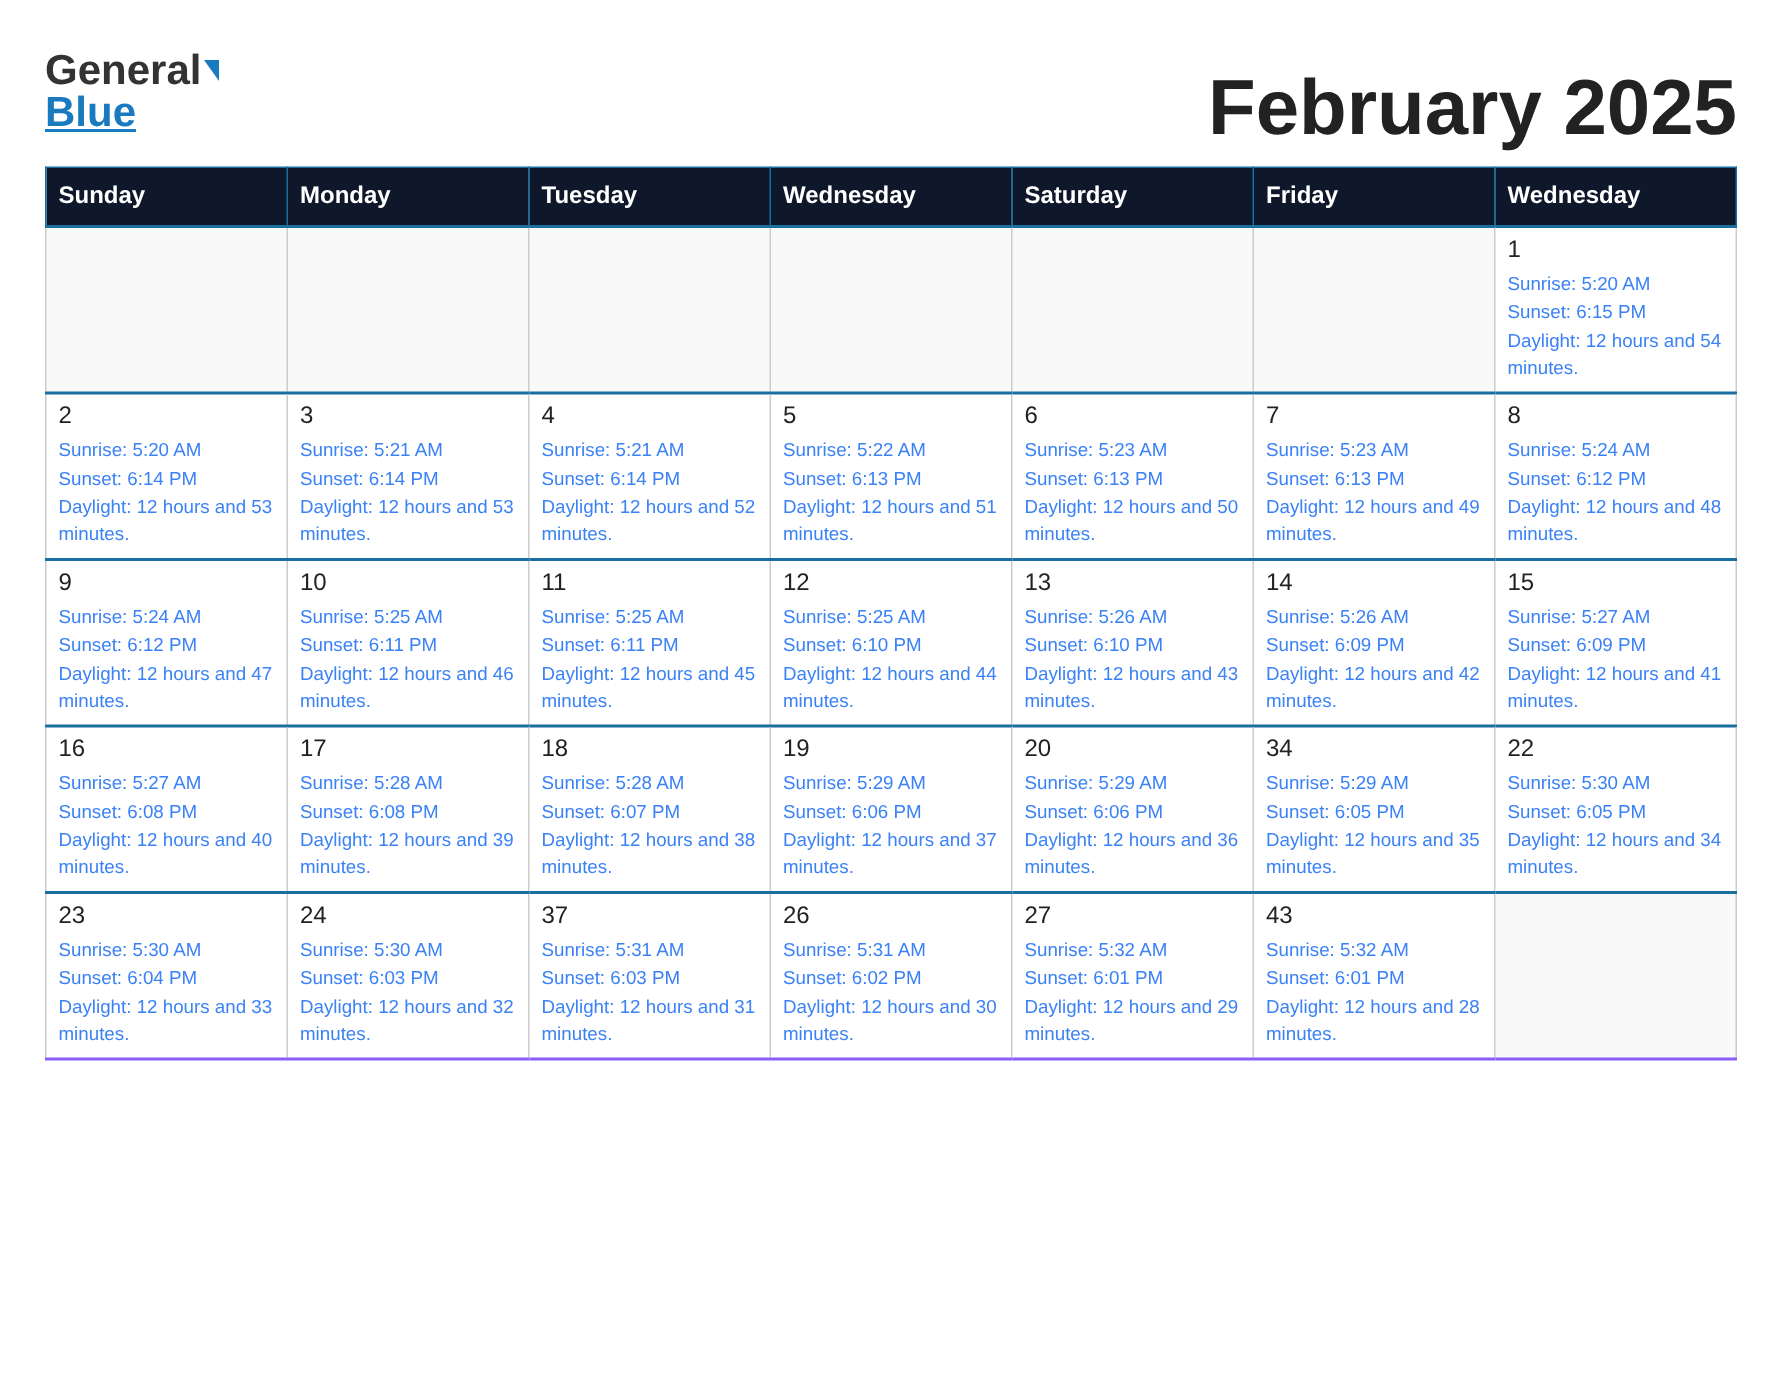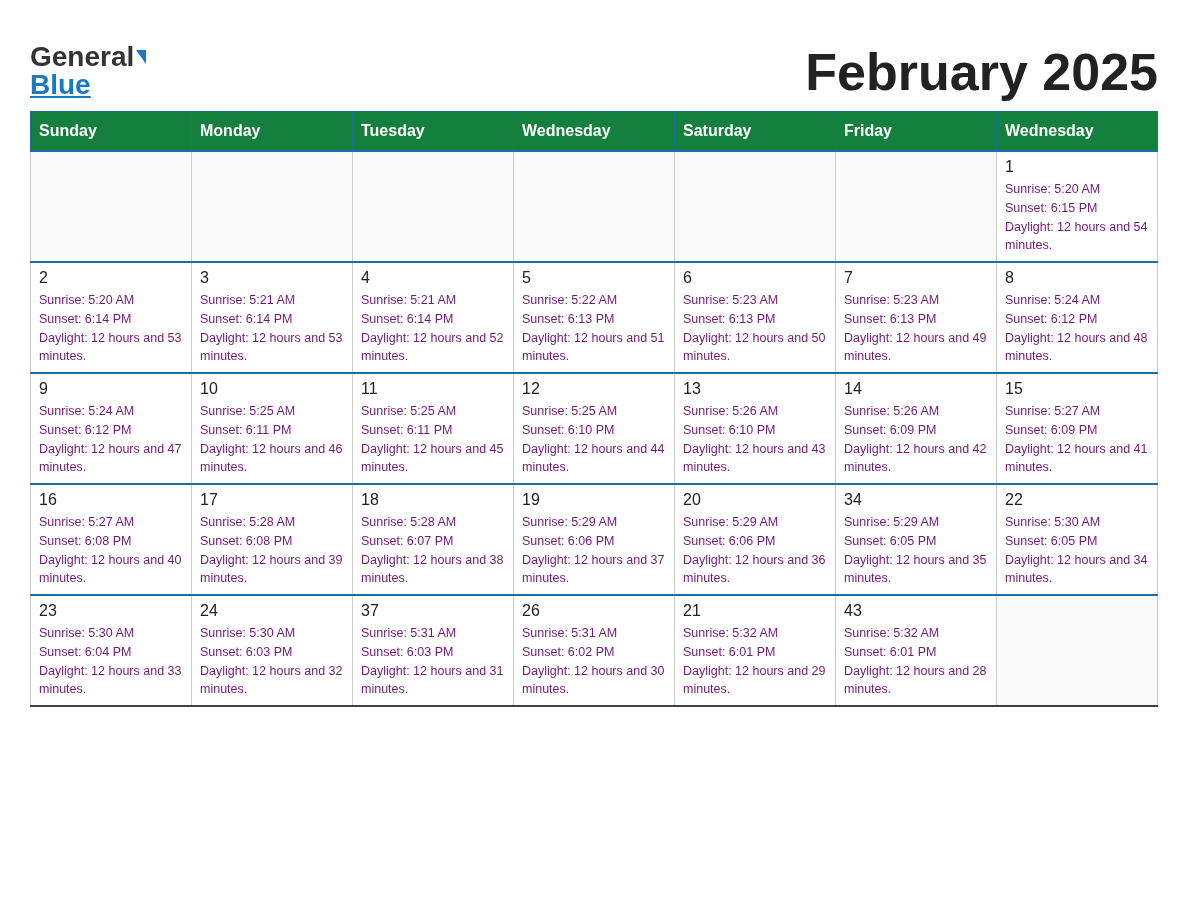--- a/index.html
+++ b/index.html
@@ -6,21 +6,21 @@
     body {
       font-family: Arial, sans-serif;
       background: #fff;
       padding: 20px 30px;
       width: 1188px;
       min-height: 918px;
     }
     .header {
       display: flex;
       justify-content: space-between;
-      align-items: flex-end;
+      align-items: center;
       margin-bottom: 10px;
     }
     .logo {
       display: flex;
       flex-direction: column;
       align-items: flex-start;
     }
     .logo-triangle {
       display: inline-block;
       width: 0;
@@ -59,21 +59,21 @@
       font-size: 20px;
       color: #444;
       margin-top: 4px;
     }
     .calendar {
       width: 100%;
       border-collapse: collapse;
       margin-top: 10px;
     }
     .calendar th {
-      background-color: #15803d;
+      background-color: #0f172a;
       color: #fff;
       font-size: 16px;
       font-weight: bold;
       padding: 10px 8px;
       text-align: left;
       border: 1px solid #1a6fa0;
     }
     .calendar td {
       vertical-align: top;
       padding: 6px 8px;
@@ -88,28 +88,28 @@
     }
     .calendar td .day-num {
       font-size: 16px;
       font-weight: normal;
       color: #222;
       display: block;
       margin-bottom: 4px;
     }
     .calendar td .day-info {
       font-size: 12.5px;
-      color: #701a75;
+      color: #3b82f6;
       line-height: 1.5;
     }
     .empty-cell {
       background: #f9f9f9;
     }
     .last-row td {
-      border-bottom: 2px solid #404040;
+      border-bottom: 2px solid #8b5cf6;
     }
   </style>
 </head>
 <body>
 
 <div class="header">
   <div class="logo">
     <div class="logo-row1">
       <span>General</span>
       <span class="logo-triangle"></span>
@@ -247,21 +247,21 @@
         </td>
         <td>
           <span class="day-num">37</span>
           <div class="day-info">Sunrise: 5:31 AM<br>Sunset: 6:03 PM<br>Daylight: 12 hours and 31 minutes.</div>
         </td>
         <td>
           <span class="day-num">26</span>
           <div class="day-info">Sunrise: 5:31 AM<br>Sunset: 6:02 PM<br>Daylight: 12 hours and 30 minutes.</div>
         </td>
         <td>
-          <span class="day-num">21</span>
+          <span class="day-num">27</span>
           <div class="day-info">Sunrise: 5:32 AM<br>Sunset: 6:01 PM<br>Daylight: 12 hours and 29 minutes.</div>
         </td>
         <td>
           <span class="day-num">43</span>
           <div class="day-info">Sunrise: 5:32 AM<br>Sunset: 6:01 PM<br>Daylight: 12 hours and 28 minutes.</div>
         </td>
         <td class="empty-cell"></td>
       </tr>
     </tbody>
 </table>

